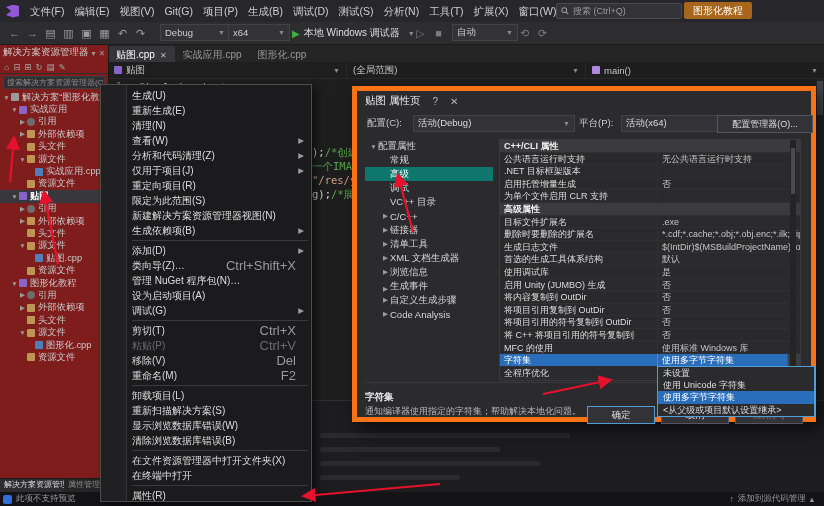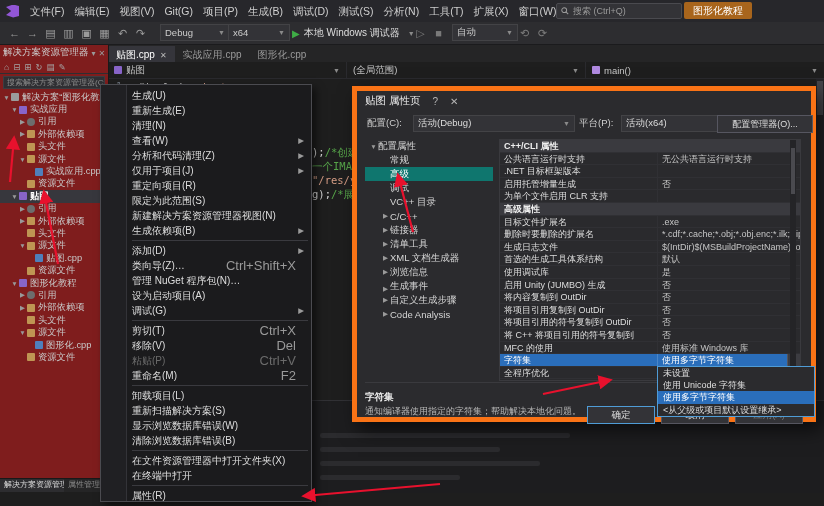--- a/index.html
+++ b/index.html
@@ -349,20 +349,29 @@
           <span class="ticon i-folder"></span>
           <span>资源文件</span>
         </div>
       </div>
     <div id="se-tabs">
         <span class="se-tab active">解决方案资源管理器</span>
         <span class="se-tab">属性管理器</span>
       </div>
   </div>
 
+  <div id="statusbar">
+    <span id="status-ic"></span>
+    <span>此项不支持预览</span>
+    <span id="status-right">
+      <span>↑</span>
+      <span>添加到源代码管理</span>
+      <span>▴</span>
+    </span>
+  </div>
 
   <div id="ctxmenu">
     <div class="gutter"></div>
     <div id="ctx-items">
         <div class="cmi">
           <span class="lbl">生成(U)</span>
           <span class="sub"></span>
         </div>
         <div class="cmi">
           <span class="lbl">重新生成(E)</span>
@@ -421,28 +430,28 @@
         <div class="cmi">
           <span class="lbl">调试(G)</span>
           <span class="sub">▶</span>
         </div>
         <div class="csep"></div>
         <div class="cmi">
           <span class="lbl">剪切(T)</span>
           <span class="sc">Ctrl+X</span>
           <span class="sub"></span>
         </div>
-        <div class="cmi">
-          <span class="lbl">移除(V)</span>
-          <span class="sc">Del</span>
-          <span class="sub"></span>
-        </div>
         <div class="cmi dis">
           <span class="lbl">粘贴(P)</span>
           <span class="sc">Ctrl+V</span>
+          <span class="sub"></span>
+        </div>
+        <div class="cmi">
+          <span class="lbl">移除(V)</span>
+          <span class="sc">Del</span>
           <span class="sub"></span>
         </div>
         <div class="cmi">
           <span class="lbl">重命名(M)</span>
           <span class="sc">F2</span>
           <span class="sub"></span>
         </div>
         <div class="csep"></div>
         <div class="cmi">
           <span class="lbl">卸载项目(L)</span>

